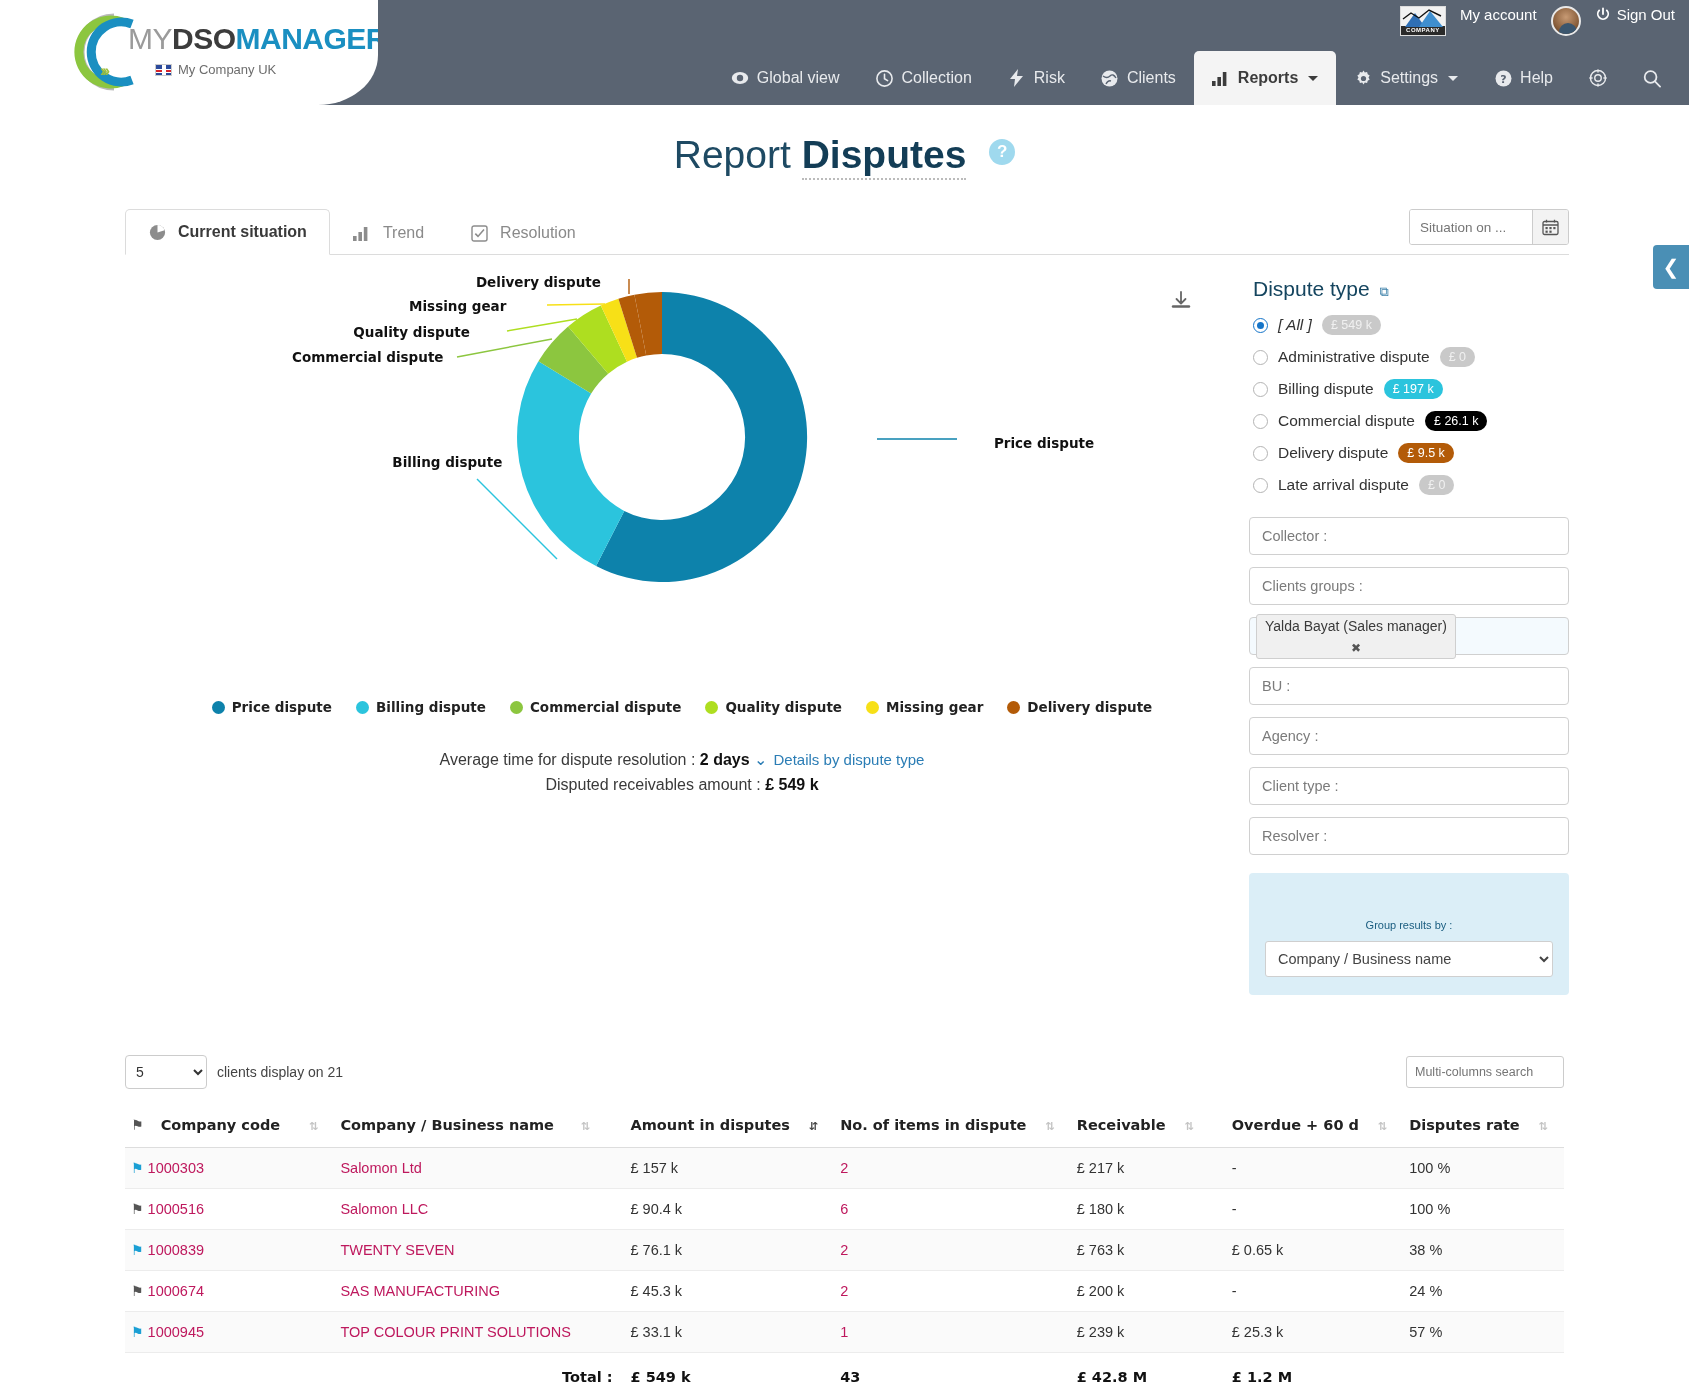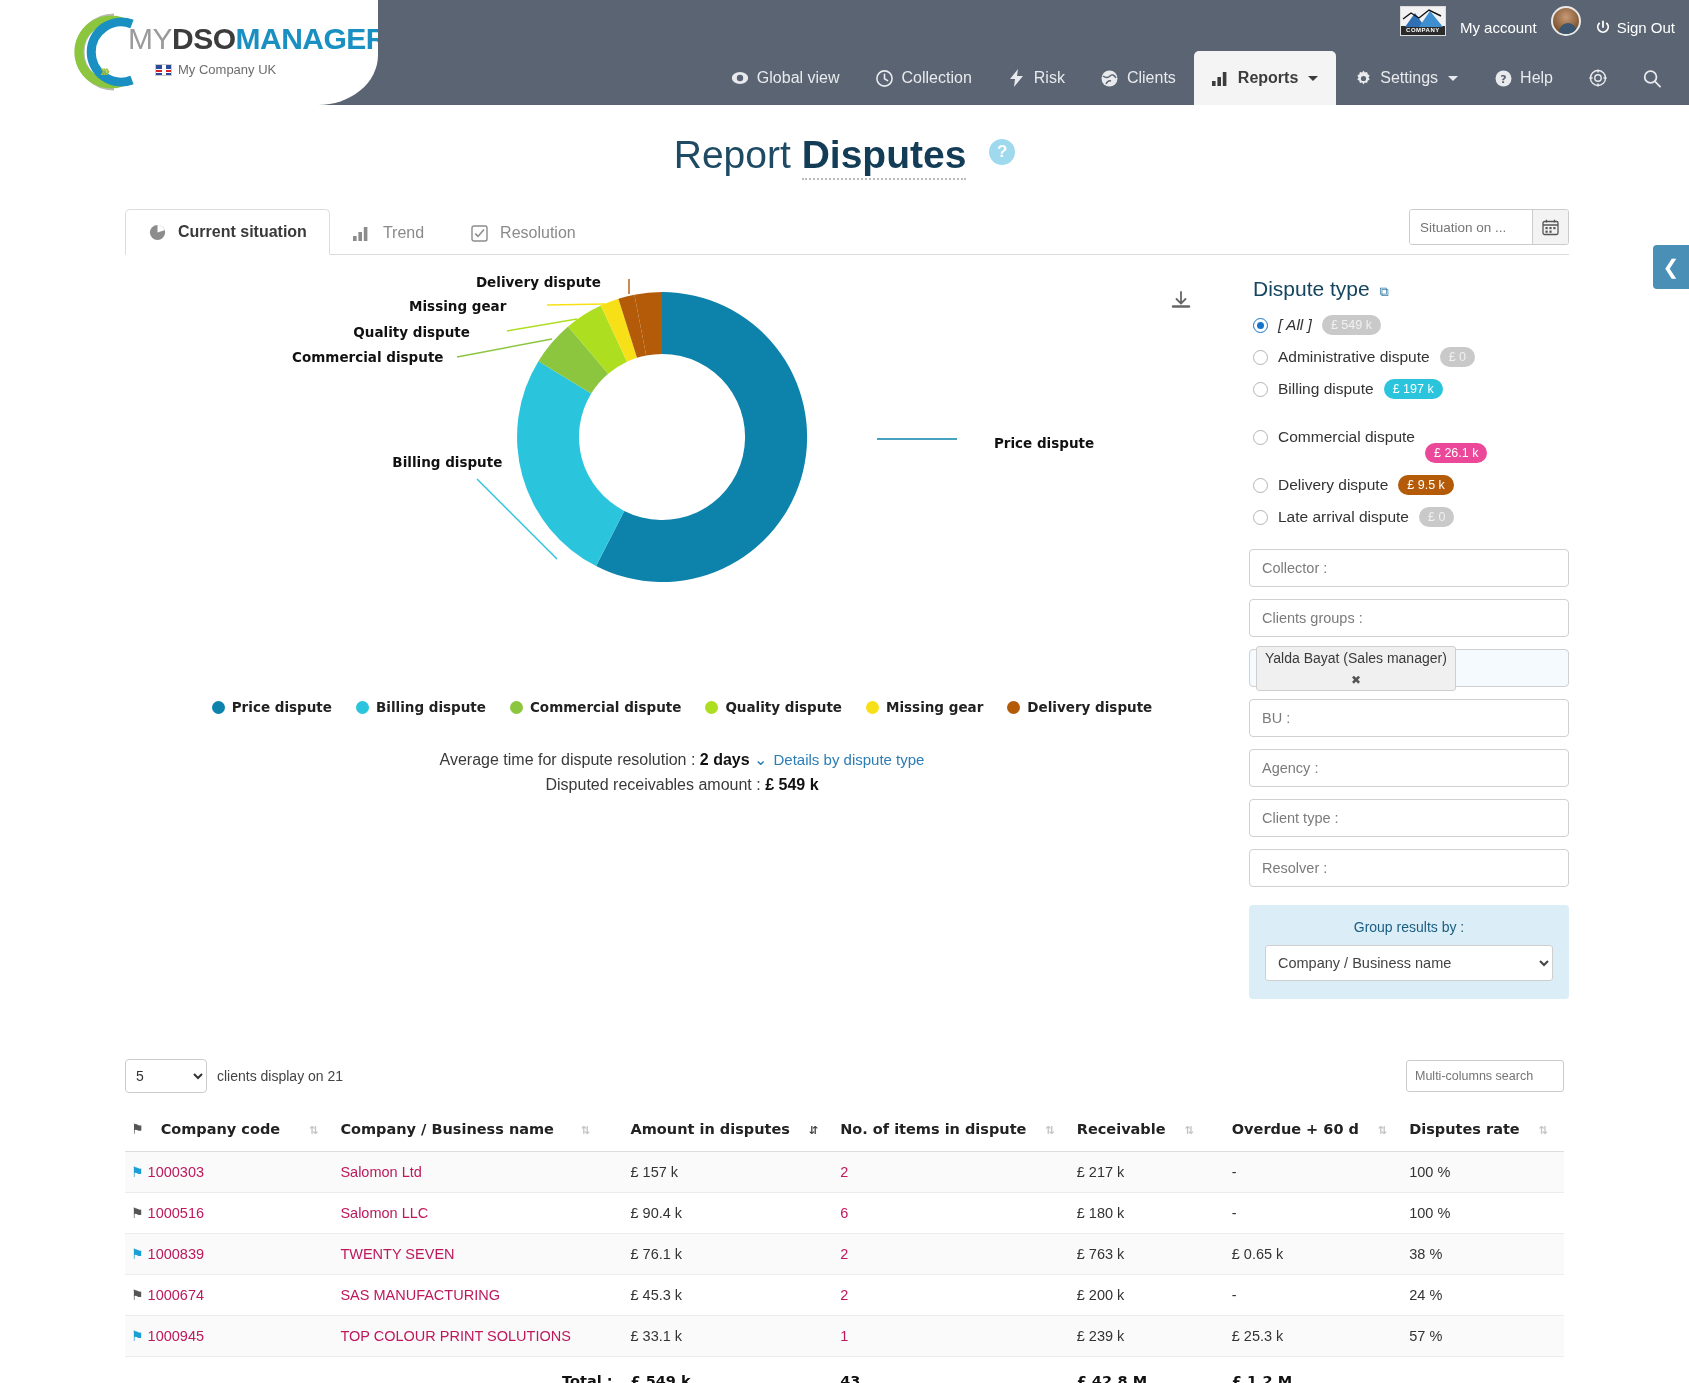--- a/index.html
+++ b/index.html
@@ -55,21 +55,21 @@
   .flag-uk:after { left:6px; top:0; width:4px; height:100%; }
   .flag-cross { position:absolute; left:7px; top:5px; width:2px; height:100%; background:#d8232a; }
   .flag-cross2 { position:absolute; left:0; top:5px; width:100%; height:2px; background:#d8232a; }
   .logo-chevrons {
     position:absolute; left:100px; top:62px;
     color:#9fbf3b; font-size:16px; letter-spacing:-3px; font-weight:bold;
   }
 
   .topbar-right {
     position:absolute; right:14px; top:6px;
-    display:flex; align-items:flex-end; gap:14px;
+    display:flex; align-items:flex-start; gap:14px;
     color:#fff; font-size:15px;
   }
   .company-badge {
     width:46px; height:30px; background:#f2f2f2; border:1px solid #dcdcdc;
     display:flex; flex-direction:column; justify-content:flex-end; overflow:hidden;
     position:relative;
   }
   .company-badge .mtns { position:absolute; left:0; right:0; top:2px; height:18px; }
   .company-badge .cap {
     font-size:6px; background:#2a2a2a; color:#fff; text-align:center; letter-spacing:0.5px;
@@ -200,40 +200,40 @@
     content:""; position:absolute; left:3px; top:3px; width:7px;height:7px;border-radius:50%;
     background:#1675c9;
   }
   .radio-label.all { font-style:italic; }
   .pill {
     display:inline-block; padding:2px 9px; border-radius:11px; color:#fff;
     font-size:12.5px; line-height:16px; white-space:nowrap;
   }
   .pill.grey { background:#c9c9c9; color:#f0f0f0; }
   .pill.cyan { background:#2bc4dd; }
-  .pill.green { background:#ec4899;margin-top:32px; }
+  .pill.green { background:#000000; }
   .pill.brown { background:#b35b08; }
 
   .filter-input {
     width:100%; height:38px; border:1px solid #d0d0d0; border-radius:4px;
     background:#fff; display:flex; align-items:center; padding:0 12px;
     font-size:14.5px; color:#7b7b7b; margin-bottom:12px;
   }
   .filter-input.tagged { background:#f4fafe; padding:0 6px; }
   .tag {
     display:inline-flex; align-items:center; gap:7px;
     background:#f0f0f0; border:1px solid #cfcfcf; border-radius:3px;
     padding:3px 8px; font-size:14px; color:#3a3a3a;flex-direction:column;
   }
   .tag-x { color:#555; font-size:12px; cursor:pointer; }
 
   .group-box {
     background:#dbeef7; border-radius:4px; padding:14px 16px 18px; margin-top:18px;
   }
-  .group-title { text-align:center; color:#1a5d80; font-size:14px; margin-bottom:10px;}
+  .group-title { text-align:center; color:#1a5d80; font-size:11px; margin-bottom:10px;margin-top:32px;}
   .group-select {
     width:100%; height:36px; border:1px solid #cfcfcf; border-radius:3px; background:#fff;
     font-size:14.5px; color:#444; padding:0 8px;
     font-family:"Liberation Sans", sans-serif;
   }
 
   
   .table-section { margin:60px 125px 0 125px; }
   .table-top { display:flex; align-items:center; justify-content:space-between; }
   .per-page { display:flex; align-items:center; gap:10px; }

